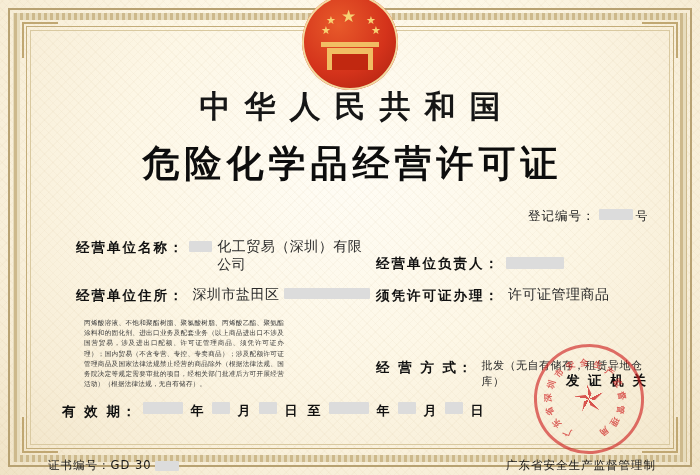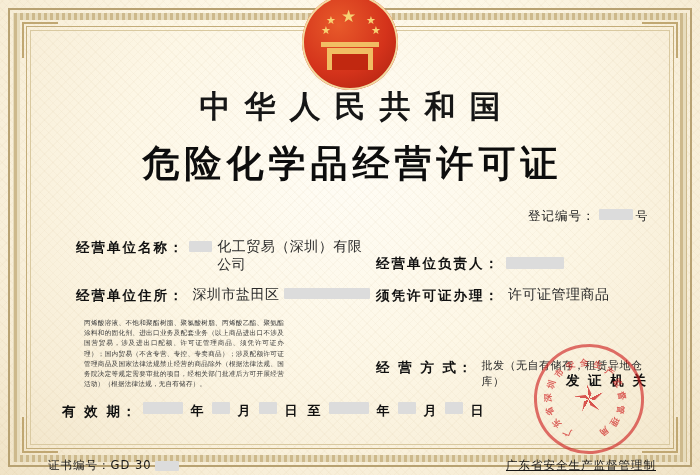--- a/index.html
+++ b/index.html
@@ -314,21 +314,20 @@
     color: #171717;
     letter-spacing: 1px;
   }
   .bottom-right {
     position: absolute;
     right: 44px;
     bottom: 2px;
     font-size: 11.5px;
     color: #171717;
     letter-spacing: 1px;
-    text-decoration: underline;
   }
 </style>
 </head>
 <body>
 
 <div class="certificate">
 
   <div class="texture"></div>
 
   <div class="frame-outer"></div>

